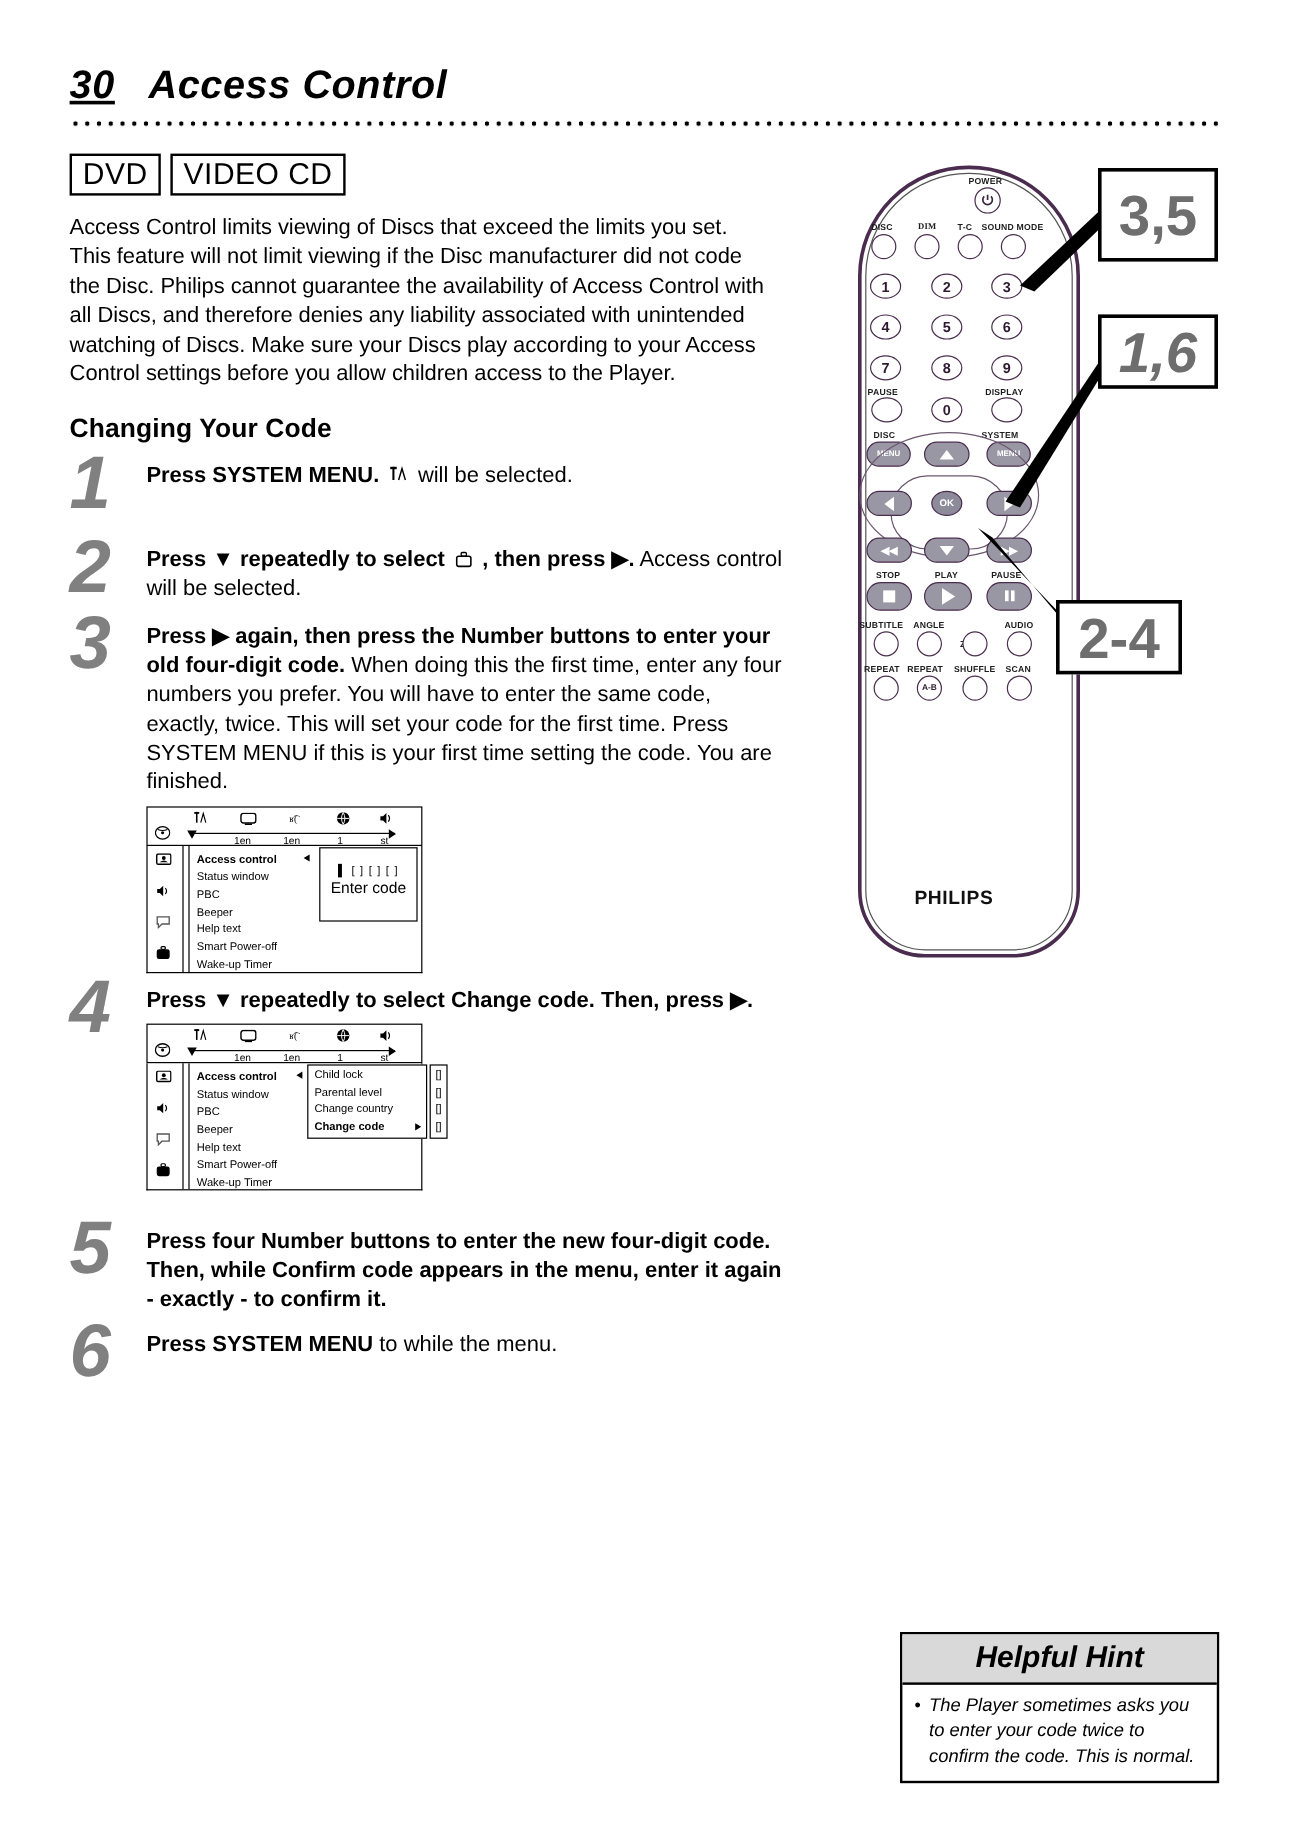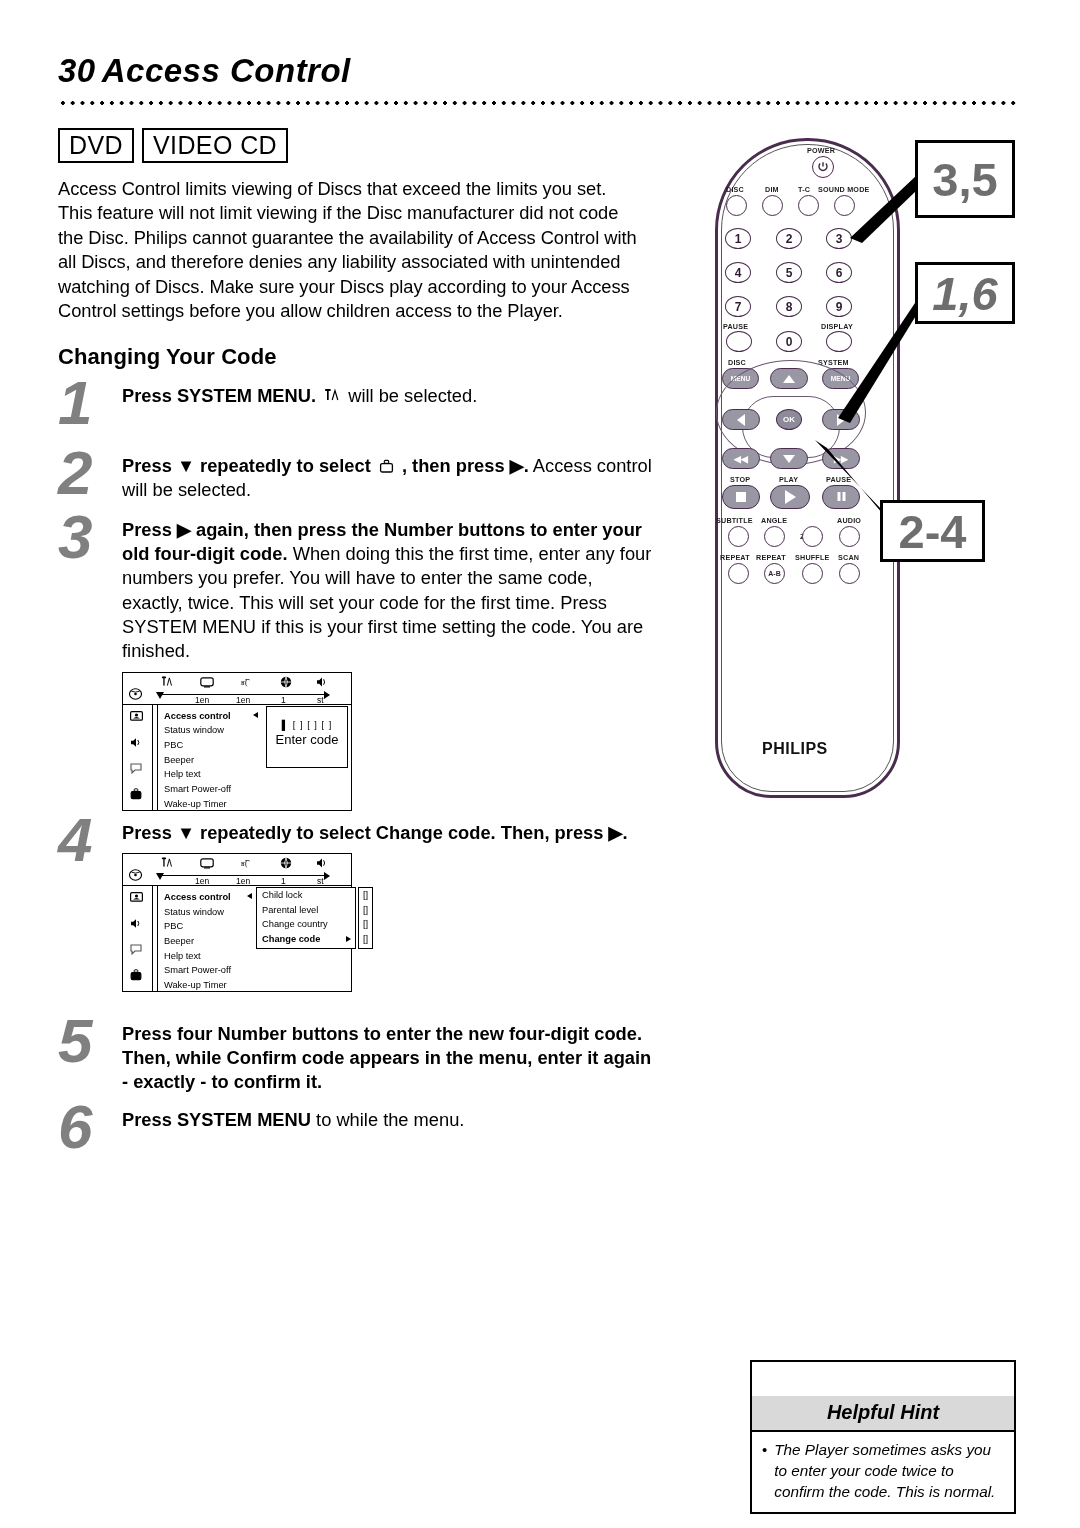--- a/index.html
+++ b/index.html
@@ -13,21 +13,21 @@
     overflow:hidden;
   }
 
   
   #page-title {
     position:absolute; left:58px; top:52px;
     font-size:33px; font-weight:bold; font-style:italic;
     letter-spacing:0.5px;
     white-space:nowrap;
   }
-  #page-title .num { margin-right:6px; }
+  #page-title .num { margin-right:28px;text-decoration:underline; }
   #dotted-rule {
     position:absolute; left:58px; top:100px; width:962px; height:6px;
     background-image: radial-gradient(circle, #000 1.7px, rgba(0,0,0,0) 2.1px);
     background-size: 9.8px 6px;
     background-repeat: repeat-x;
   }
 
   
   #left-col { position:absolute; left:58px; top:128px; width:600px; }
 
@@ -150,23 +150,22 @@
   #callout-16 { left:915px; top:262px; width:100px; height:62px; font-size:47px;font-style:italic; }
   #callout-24 { left:880px; top:500px; width:105px; height:62px; font-size:47px; }
 
   
   #helpful-hint {
     position:absolute; left:750px; top:1360px; width:266px;
     border:2.5px solid #000; background:#fff;
   }
   #hint-title {
     background:#d9d9d9; border-bottom:2.5px solid #000;
-    text-align:center; font-size:20px; font-weight:bold; font-style:italic;
+    text-align:center; font-size:25px; font-weight:bold; font-style:italic;
     padding:5px 0 6px 0;
-    margin-top:34px;
   }
   #hint-body { padding:8px 10px 10px 10px; display:flex; gap:7px; }
   #hint-bullet { font-size:15px; line-height:1.35; }
   #hint-text { font-size:15.3px; font-style:italic; line-height:1.36; }
 
   svg.icn { display:block; }
 </style>
 </head>
 <body>
 
@@ -461,21 +460,21 @@
 
   <div class="rlbl" style="left:117px; top:18px;">POWER</div>
   <div class="rbtn small" style="left:122px; top:28px; width:22px; height:22px;">
     <svg width="12" height="12" viewBox="0 0 12 12">
       <path d="M6 1.2 v4.4" stroke="#3a2640" stroke-width="1.4" fill="none"></path>
       <path d="M3.2 2.6 A4 4 0 1 0 8.8 2.6" stroke="#3a2640" stroke-width="1.4" fill="none"></path>
     </svg>
   </div>
 
   <div class="rlbl" style="left:36px;  top:57px;">DISC</div>
-  <div class="rlbl" style="left:75px;  top:57px;">DIM</div>
+  <div class="rlbl" style="left:75px;  top:57px;font-family:Liberation Serif, serif;">DIM</div>
   <div class="rlbl" style="left:108px; top:57px;">T-C</div>
   <div class="rlbl" style="left:128px; top:57px;">SOUND MODE</div>
   <div class="rbtn small" style="left:36px;  top:67px;"></div>
   <div class="rbtn small" style="left:72px;  top:67px;"></div>
   <div class="rbtn small" style="left:108px; top:67px;"></div>
   <div class="rbtn small" style="left:144px; top:67px;"></div>
 
   <div class="rbtn num" style="left:35px;  top:100px;">1</div>
   <div class="rbtn num" style="left:86px;  top:100px;">2</div>
   <div class="rbtn num" style="left:136px; top:100px;">3</div>

